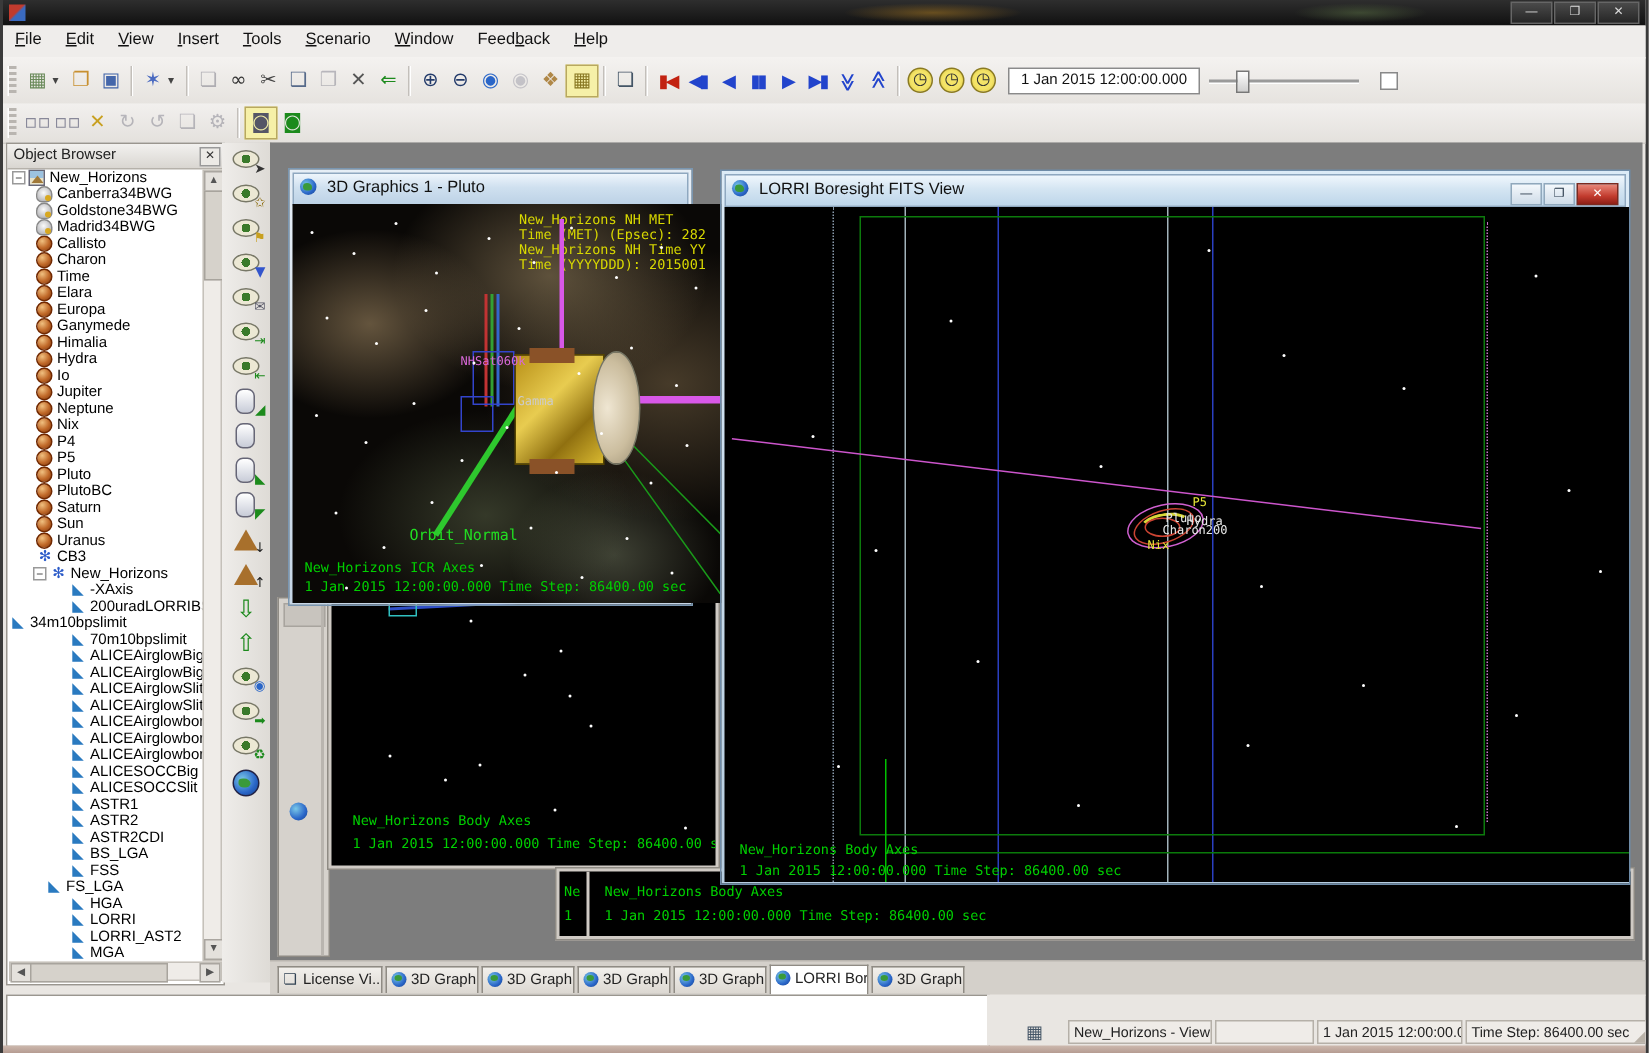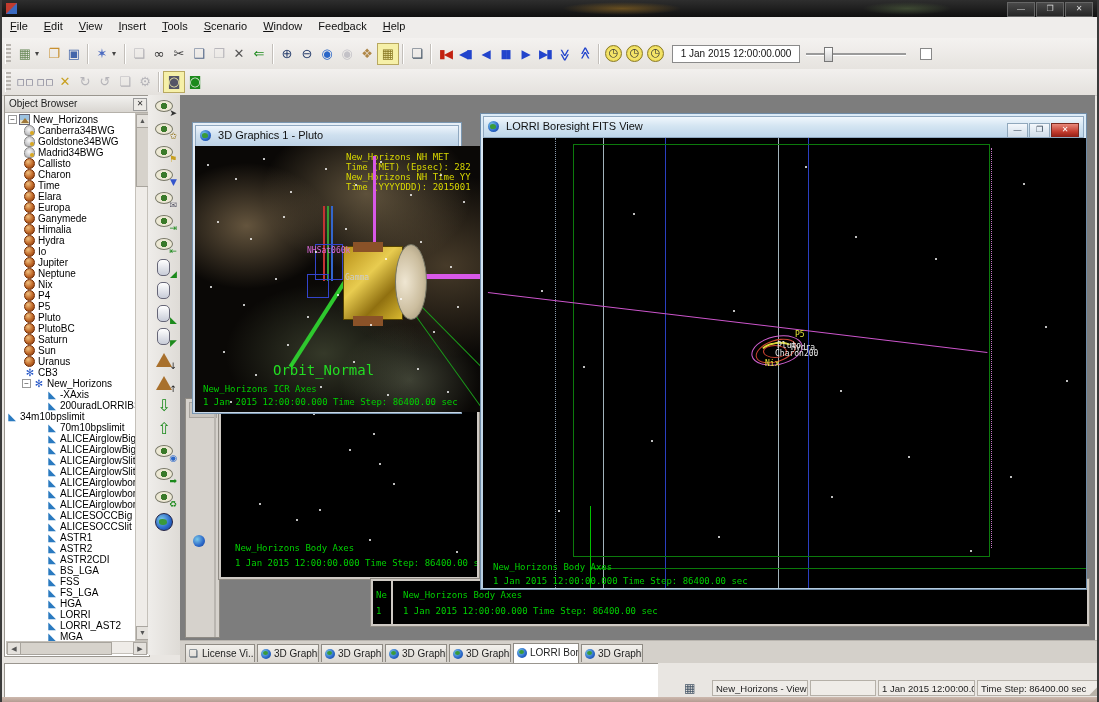--- a/index.html
+++ b/index.html
@@ -214,21 +214,21 @@
       <div class="trow" style="padding-left: 40px;"><span class="tgly" style="color: rgb(42, 122, 192);">◣</span><span class="tlabel">ALICEAirglowboresi</span></div>
       <div class="trow" style="padding-left: 40px;"><span class="tgly" style="color: rgb(42, 122, 192);">◣</span><span class="tlabel">ALICEAirglowboresi</span></div>
       <div class="trow" style="padding-left: 40px;"><span class="tgly" style="color: rgb(42, 122, 192);">◣</span><span class="tlabel">ALICEAirglowboresi</span></div>
       <div class="trow" style="padding-left: 40px;"><span class="tgly" style="color: rgb(42, 122, 192);">◣</span><span class="tlabel">ALICESOCCBig</span></div>
       <div class="trow" style="padding-left: 40px;"><span class="tgly" style="color: rgb(42, 122, 192);">◣</span><span class="tlabel">ALICESOCCSlit</span></div>
       <div class="trow" style="padding-left: 40px;"><span class="tgly" style="color: rgb(42, 122, 192);">◣</span><span class="tlabel">ASTR1</span></div>
       <div class="trow" style="padding-left: 40px;"><span class="tgly" style="color: rgb(42, 122, 192);">◣</span><span class="tlabel">ASTR2</span></div>
       <div class="trow" style="padding-left: 40px;"><span class="tgly" style="color: rgb(42, 122, 192);">◣</span><span class="tlabel">ASTR2CDI</span></div>
       <div class="trow" style="padding-left: 40px;"><span class="tgly" style="color: rgb(42, 122, 192);">◣</span><span class="tlabel">BS_LGA</span></div>
       <div class="trow" style="padding-left: 40px;"><span class="tgly" style="color: rgb(42, 122, 192);">◣</span><span class="tlabel">FSS</span></div>
-      <div class="trow" style="padding-left: 40px;"><span class="tgly" style="color: rgb(42, 122, 192);">◣</span><span class="tlabel">FS_LGA</span></div>
+      <div class="trow" style="padding-left: 24px;"><span class="tgly" style="color: rgb(42, 122, 192);">◣</span><span class="tlabel">FS_LGA</span></div>
       <div class="trow" style="padding-left: 40px;"><span class="tgly" style="color: rgb(42, 122, 192);">◣</span><span class="tlabel">HGA</span></div>
       <div class="trow" style="padding-left: 40px;"><span class="tgly" style="color: rgb(42, 122, 192);">◣</span><span class="tlabel">LORRI</span></div>
       <div class="trow" style="padding-left: 40px;"><span class="tgly" style="color: rgb(42, 122, 192);">◣</span><span class="tlabel">LORRI_AST2</span></div>
       <div class="trow" style="padding-left: 40px;"><span class="tgly" style="color: rgb(42, 122, 192);">◣</span><span class="tlabel">MGA</span></div>
     </div>
 
   <div class="abs sb" style="left:130px;top:17px;width:13px;height:528px">
     <div class="sbtn" style="left:0;top:0;width:11px;height:12px;line-height:12px">▲</div>
     <div class="sthumb" style="left:0;top:13px;width:11px;height:58px"></div>
     <div class="sbtn" style="left:0;bottom:0;width:11px;height:12px;line-height:12px">▼</div>
@@ -336,21 +336,21 @@
         <i class="star" style="left: 158px; top: 72px;"></i>
         <i class="star" style="left: 172px; top: 92px;"></i>
         <i class="star" style="left: 38px; top: 112px;"></i>
         <i class="star" style="left: 98px; top: 118px;"></i>
         <i class="star" style="left: 75px; top: 128px;"></i>
         <i class="star" style="left: 148px; top: 148px;"></i>
         <i class="star" style="left: 235px; top: 160px;"></i>
       </div>
   </div>
 
-  <div class="iwin" style="left:12px;top:27px;width:270px;height:292px;background:linear-gradient(#e6eef6,#c6d6e6);border:1px solid #7a96b0;z-index:3">
+  <div class="iwin" style="left:12px;top:17px;width:270px;height:292px;background:linear-gradient(#e6eef6,#c6d6e6);border:1px solid #7a96b0;z-index:3">
     <div class="ititle">
       <span class="wgl"></span>
       <span>3D Graphics 1 - Pluto</span>
     </div>
     <div class="viewport" id="winA" style="left:2px;top:23px;width:286px;height:266px;
          background:radial-gradient(ellipse 120px 90px at 18% 30%,rgba(130,110,80,.75),transparent 70%),
                     radial-gradient(ellipse 150px 110px at 60% 18%,rgba(150,130,95,.6),transparent 70%),
                     radial-gradient(ellipse 180px 130px at 88% 45%,rgba(120,100,70,.55),transparent 70%),
                     radial-gradient(ellipse 140px 100px at 45% 78%,rgba(95,105,75,.5),transparent 70%),
                     radial-gradient(ellipse 100px 80px at 75% 88%,rgba(140,150,120,.4),transparent 70%),#0a0806">
@@ -371,21 +371,21 @@
       <div style="position:absolute;left:120px;top:98px;width:26px;height:34px;border:1px solid #3344cc"></div>
       <div style="position:absolute;left:112px;top:128px;width:20px;height:22px;border:1px solid #3344cc"></div>
       <div style="position:absolute;left:148px;top:100px;width:58px;height:72px;border:1px solid #554400;
                   background:linear-gradient(135deg,#b89018,#e8cc50 40%,#907010 70%,#d8b830)"></div>
       <div style="position:absolute;left:158px;top:96px;width:30px;height:10px;background:#8a5228"></div>
       <div style="position:absolute;left:158px;top:170px;width:30px;height:10px;background:#8a5228"></div>
       <div style="position:absolute;left:200px;top:98px;width:30px;height:74px;border-radius:50%;border:1px solid #776;
                   background:radial-gradient(ellipse at 30% 50%,#efe6d2,#cbbd9e 60%,#9a8d72)"></div>
       <div class="vlabel" style="left:112px;top:100px;color:#d868d8">NHSat060k</div>
       <div class="vlabel" style="left:150px;top:127px;color:#cccccc">Gamma</div>
-      <div class="vlabel" style="left:78px;top:216px;color:#22dd22;font-size:14px">Orbit_Normal</div>
+      <div class="vlabel" style="left:78px;top:216px;color:#22dd22;font-size:10px">Orbit_Normal</div>
       <div class="gtext" style="left:8px;top:238px">New_Horizons ICR Axes</div>
       <div class="gtext" style="left:8px;top:251px">1 Jan 2015 12:00:00.000   Time Step: 86400.00 sec</div>
     <i class="star" style="left: 12px; top: 18px;"></i>
         <i class="star" style="left: 40px; top: 32px;"></i>
         <i class="star" style="left: 68px; top: 12px;"></i>
         <i class="star" style="left: 95px; top: 45px;"></i>
         <i class="star" style="left: 130px; top: 22px;"></i>
         <i class="star" style="left: 160px; top: 38px;"></i>
         <i class="star" style="left: 185px; top: 15px;"></i>
         <i class="star" style="left: 215px; top: 48px;"></i>

